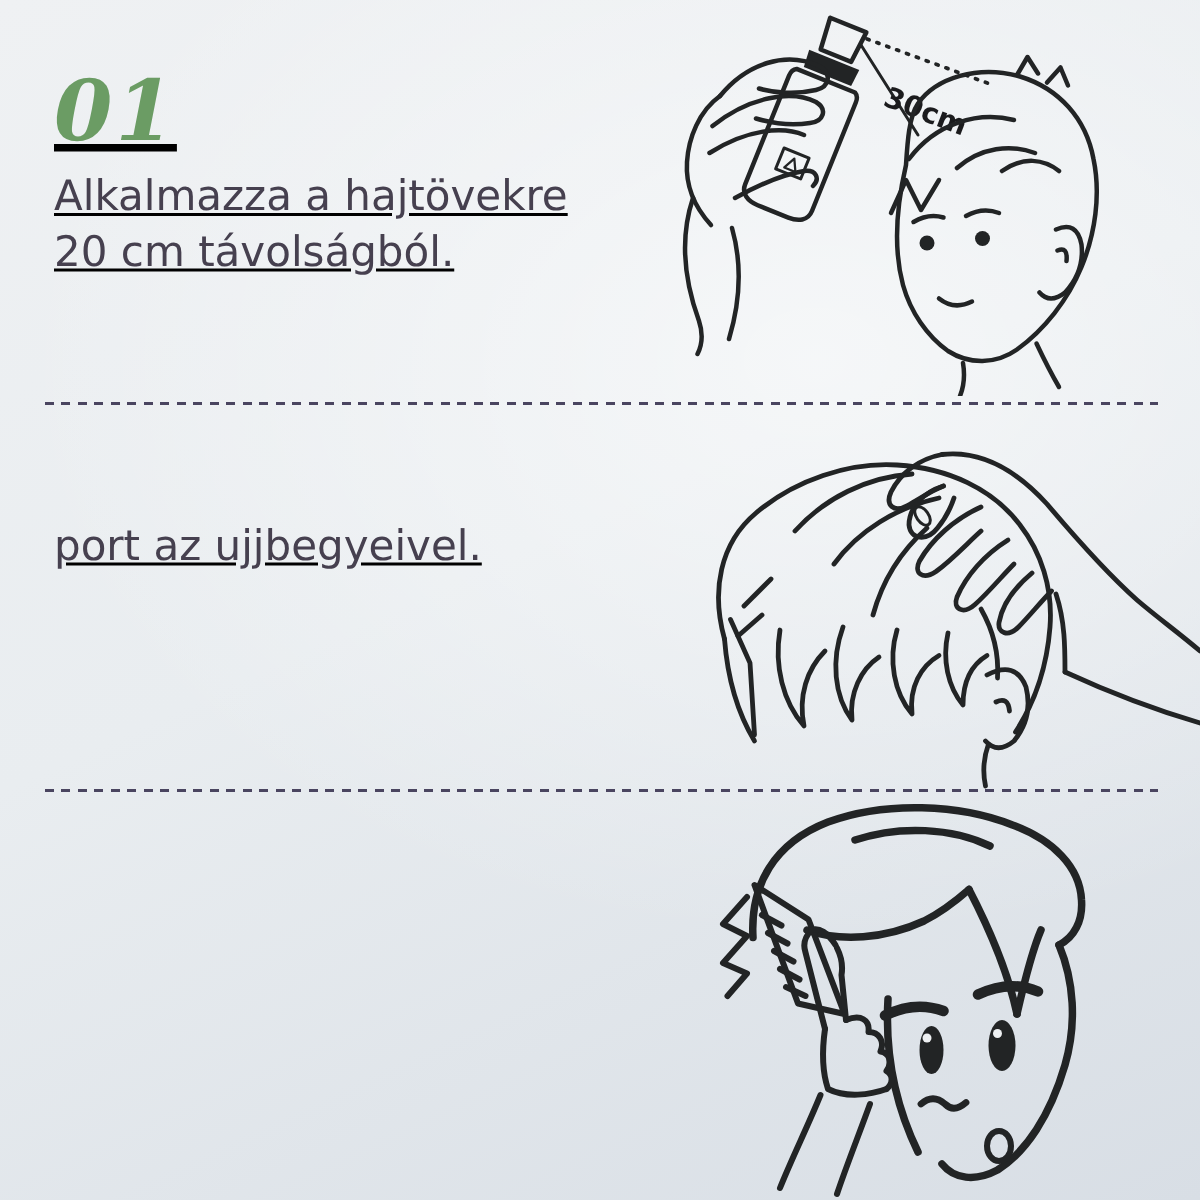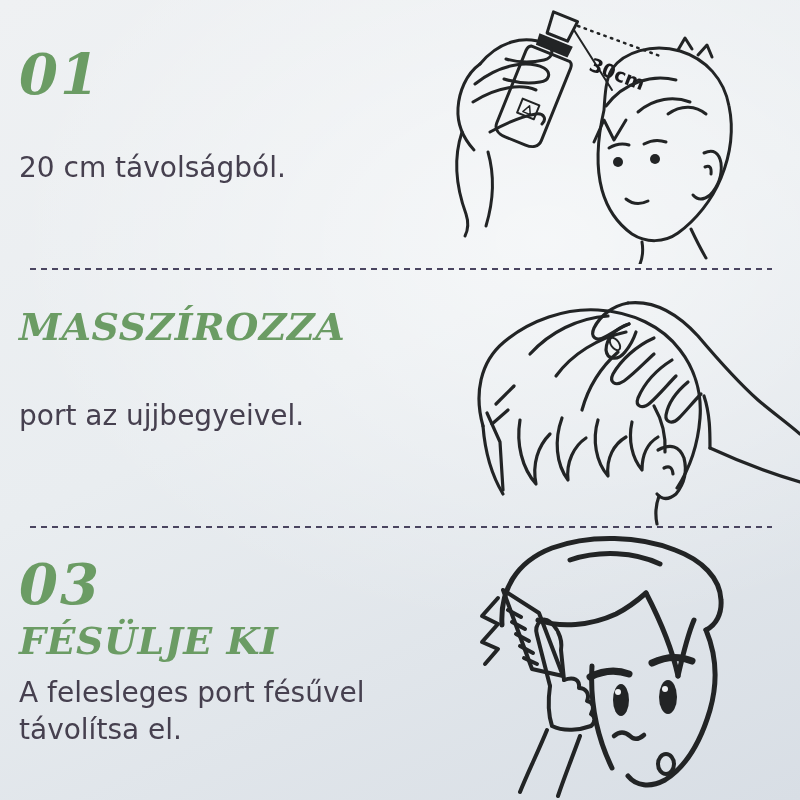--- a/index.html
+++ b/index.html
@@ -6,21 +6,21 @@
   body{
     width:800px;height:800px;overflow:hidden;
     font-family:"DejaVu Sans","Liberation Sans",sans-serif;
   }
   .poster{
     position:relative;width:800px;height:800px;
     background:
       radial-gradient(ellipse 900px 650px at 68% 30%, rgba(255,255,255,.55) 0%, rgba(255,255,255,0) 60%),
       linear-gradient(155deg,#eff1f3 0%,#e9edf0 45%,#d8dee5 100%);
   }
-  .step-text{position:absolute;left:19px;width:420px;}
+  .step-text{position:absolute;left:36px;width:420px;text-decoration:underline;}
   .step-1-text{top:46px;}
   .step-2-text{top:298px;}
   .step-3-text{top:556px;}
   .step-number{
     font-family:"DejaVu Serif","Liberation Serif",serif;
     font-style:italic;font-weight:700;
     font-size:56px;line-height:56px;letter-spacing:2px;color:#6b9c64;
   }
   .step-title{
     font-family:"DejaVu Serif","Liberation Serif",serif;
@@ -49,21 +49,21 @@
     font-weight:bold;font-size:19px;fill:#1b1b1d;
   }
 </style>
 </head>
 <body>
 
 <div class="poster">
 
   <div class="step-text step-1-text">
     <div class="step-number">01</div>
-    <p class="step-desc"><br><span>20 cm távolságból.</span></p>
+    <p class="step-desc"><span>Alkalmazza a hajtövekre</span><br><span>20 cm távolságból.</span></p>
   </div>
 
   <div class="art art-1">
     <svg viewBox="0 0 372 262">
 
       <path class="stroke" d="M150,24 L232,54" stroke-width="2.5" stroke-dasharray="1.5 5.5"></path>
       <path class="stroke" d="M146,28 L184,88" stroke-width="2"></path>
       <text class="measure-label" transform="translate(160,68) rotate(21)">30cm</text>
 
       <g transform="rotate(22 104 95)">
@@ -101,21 +101,20 @@
         <path d="M277,165 Q284,162 283,172"></path>
         <path d="M214,240 Q216,252 212,262"></path>
         <path d="M263,227 Q271,244 278,256"></path>
       </g>
     </svg>
   </div>
 
   <div class="divider divider-1"></div>
 
   <div class="step-text step-2-text">
-    <h2 class="step-title">MASSZÍROZZA</h2>
     <p class="step-desc"><br><span>port az ujjbegyeivel.</span></p>
   </div>
 
   <div class="art art-2">
     <svg viewBox="0 0 342 242">
       <g class="stroke" stroke-width="3.2">
 
         <path d="M25,138 C16,106 22,74 46,54 C72,32 108,20 140,22 C174,24 204,38 222,62 C236,80 244,104 242,130 C240,156 232,180 219,200"></path>
         <path d="M25,138 C27,164 33,186 45,206"></path>
         <path d="M29,125 L42,154 L45,202"></path>
@@ -144,25 +143,20 @@
         <ellipse cx="157" cy="56" rx="4" ry="7" transform="rotate(-35 157 56)" stroke-width="2"></ellipse>
         <path d="M196,50 C178,58 163,72 155,86 C151,94 157,99 166,93 C177,85 187,74 196,66"></path>
         <path d="M214,72 C198,82 186,96 180,110 C177,118 184,122 192,115 C201,107 210,96 218,88"></path>
         <path d="M230,94 C218,104 210,116 208,127 C207,134 214,137 221,130 C228,123 236,113 243,106"></path>
       </g>
     </svg>
   </div>
 
   <div class="divider divider-2"></div>
 
-  <div class="step-text step-3-text">
-    <div class="step-number">03</div>
-    <h2 class="step-title">FÉSÜLJE KI</h2>
-    <p class="step-desc"><span>A felesleges port fésűvel</span><br><span>távolítsa el.</span></p>
-  </div>
 
   <div class="art art-3">
     <svg viewBox="0 0 360 270">
       <g class="stroke" stroke-width="5">
 
         <path d="M62,95 C60,60 76,32 112,18 C150,4 200,6 235,20 C262,30 280,48 281,70 C282,84 276,95 266,100"></path>
         <path d="M130,30 C160,20 195,22 220,34"></path>
         <path d="M98,90 C120,98 150,96 176,84 C188,78 198,70 206,63"></path>
         <path d="M206,63 C220,90 232,118 238,146"></path>
         <path d="M238,146 C243,124 248,104 254,90"></path>

